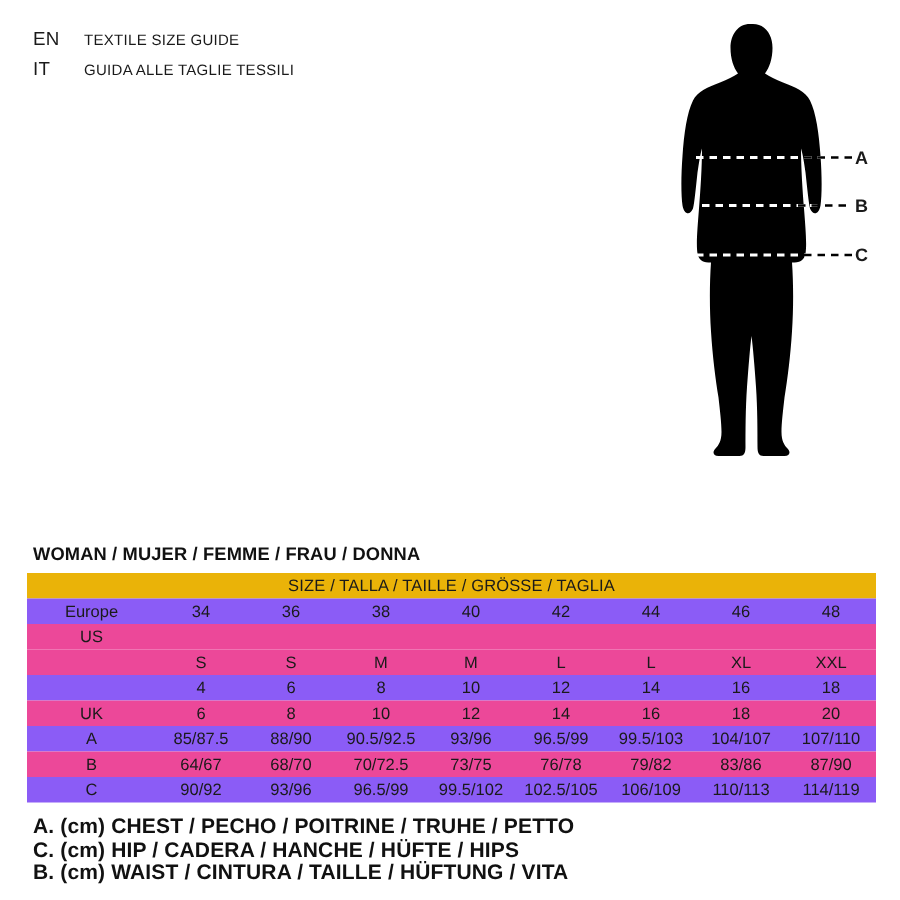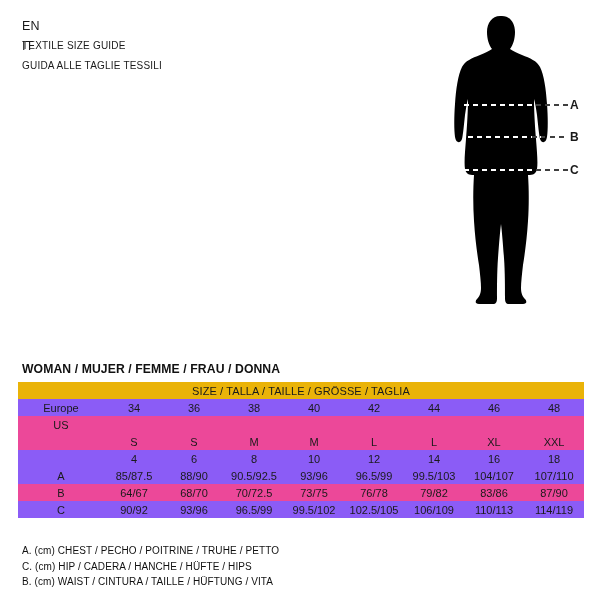--- a/index.html
+++ b/index.html
@@ -26,21 +26,20 @@
     position: absolute;
     left: 22px;
     top: 16px;
     width: 400px;
   }
   .lang-row {
     display: flex;
     align-items: baseline;
     height: 20px;
     line-height: 20px;
-    flex-direction: column;
   }
   .lang-code {
     width: 34px;
     font-size: 12.5px;
     letter-spacing: 0.2px;
     color: #1a1a1a;
   }
   .lang-text {
     font-size: 10px;
     letter-spacing: 0.2px;
@@ -123,22 +122,22 @@
     background: #8b5cf6;
   }
 
   
   .notes {
     position: absolute;
     left: 22px;
     top: 543px;
   }
   .note {
-    font-size: 10px;
-    font-weight: normal;
+    font-size: 14px;
+    font-weight: bold;
     line-height: 15.5px;
     letter-spacing: 0.1px;
     color: #111;
   }
 </style>
 </head>
 <body>
 
 <div class="page">
 
@@ -276,20 +275,31 @@
           <td>4</td>
           <td>6</td>
           <td>8</td>
           <td>10</td>
           <td>12</td>
           <td>14</td>
           <td>16</td>
           <td>18</td>
         </tr>
 
+        <tr class="shaded">
+          <td class="rowlabel">UK</td>
+          <td>6</td>
+          <td>8</td>
+          <td>10</td>
+          <td>12</td>
+          <td>14</td>
+          <td>16</td>
+          <td>18</td>
+          <td>20</td>
+        </tr>
 
         <tr class="plain">
           <td class="rowlabel">A</td>
           <td>85/87.5</td>
           <td>88/90</td>
           <td>90.5/92.5</td>
           <td>93/96</td>
           <td>96.5/99</td>
           <td>99.5/103</td>
           <td>104/107</td>

